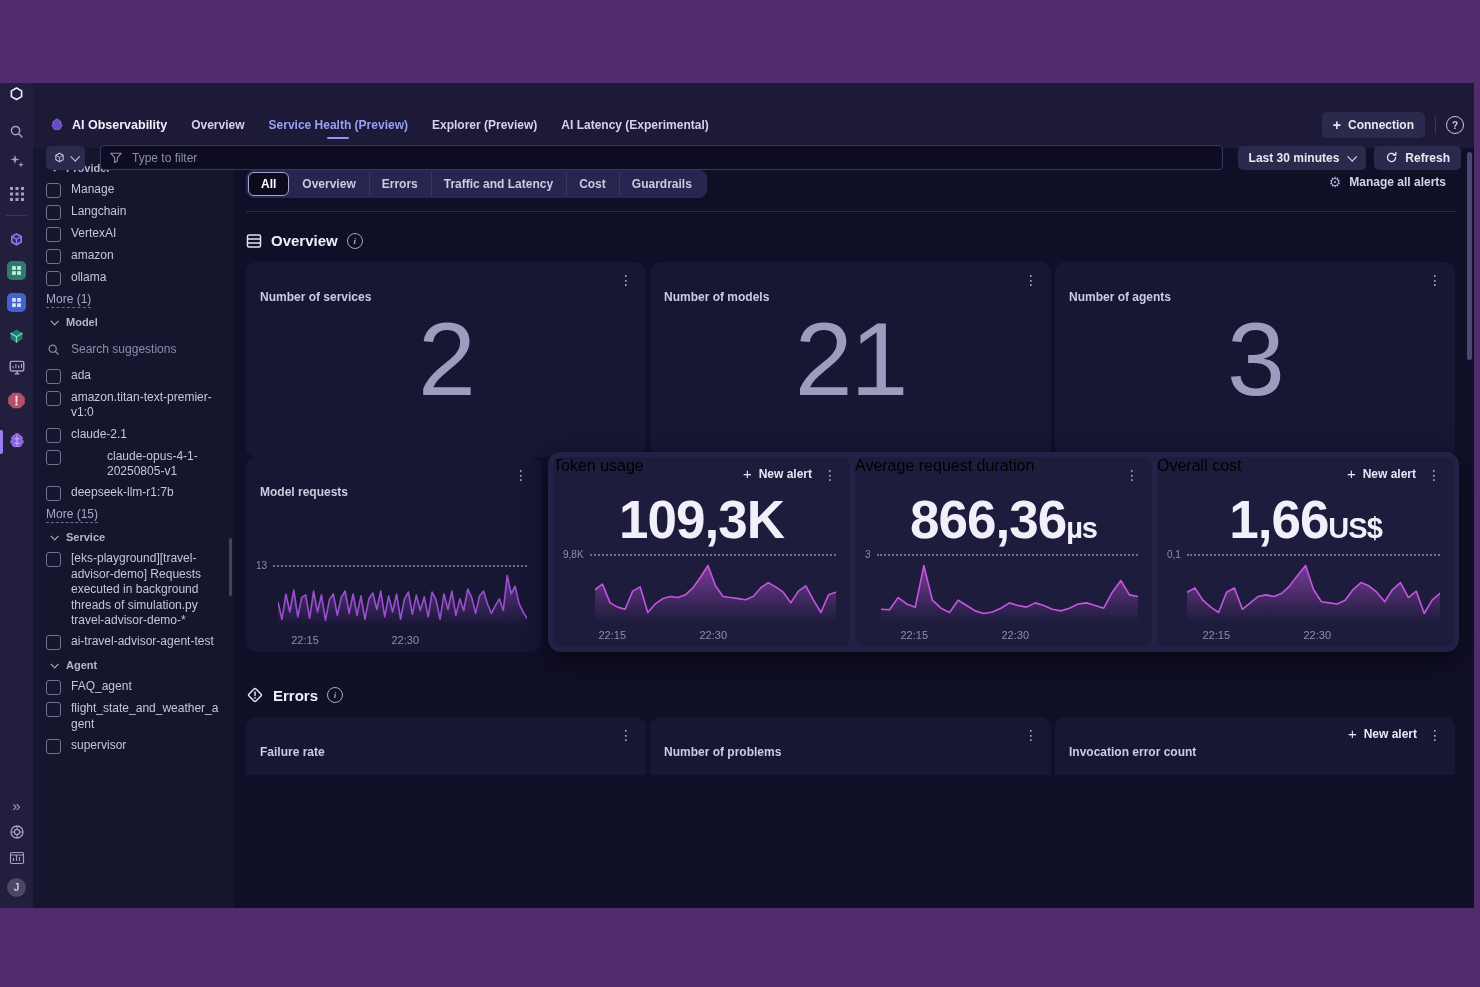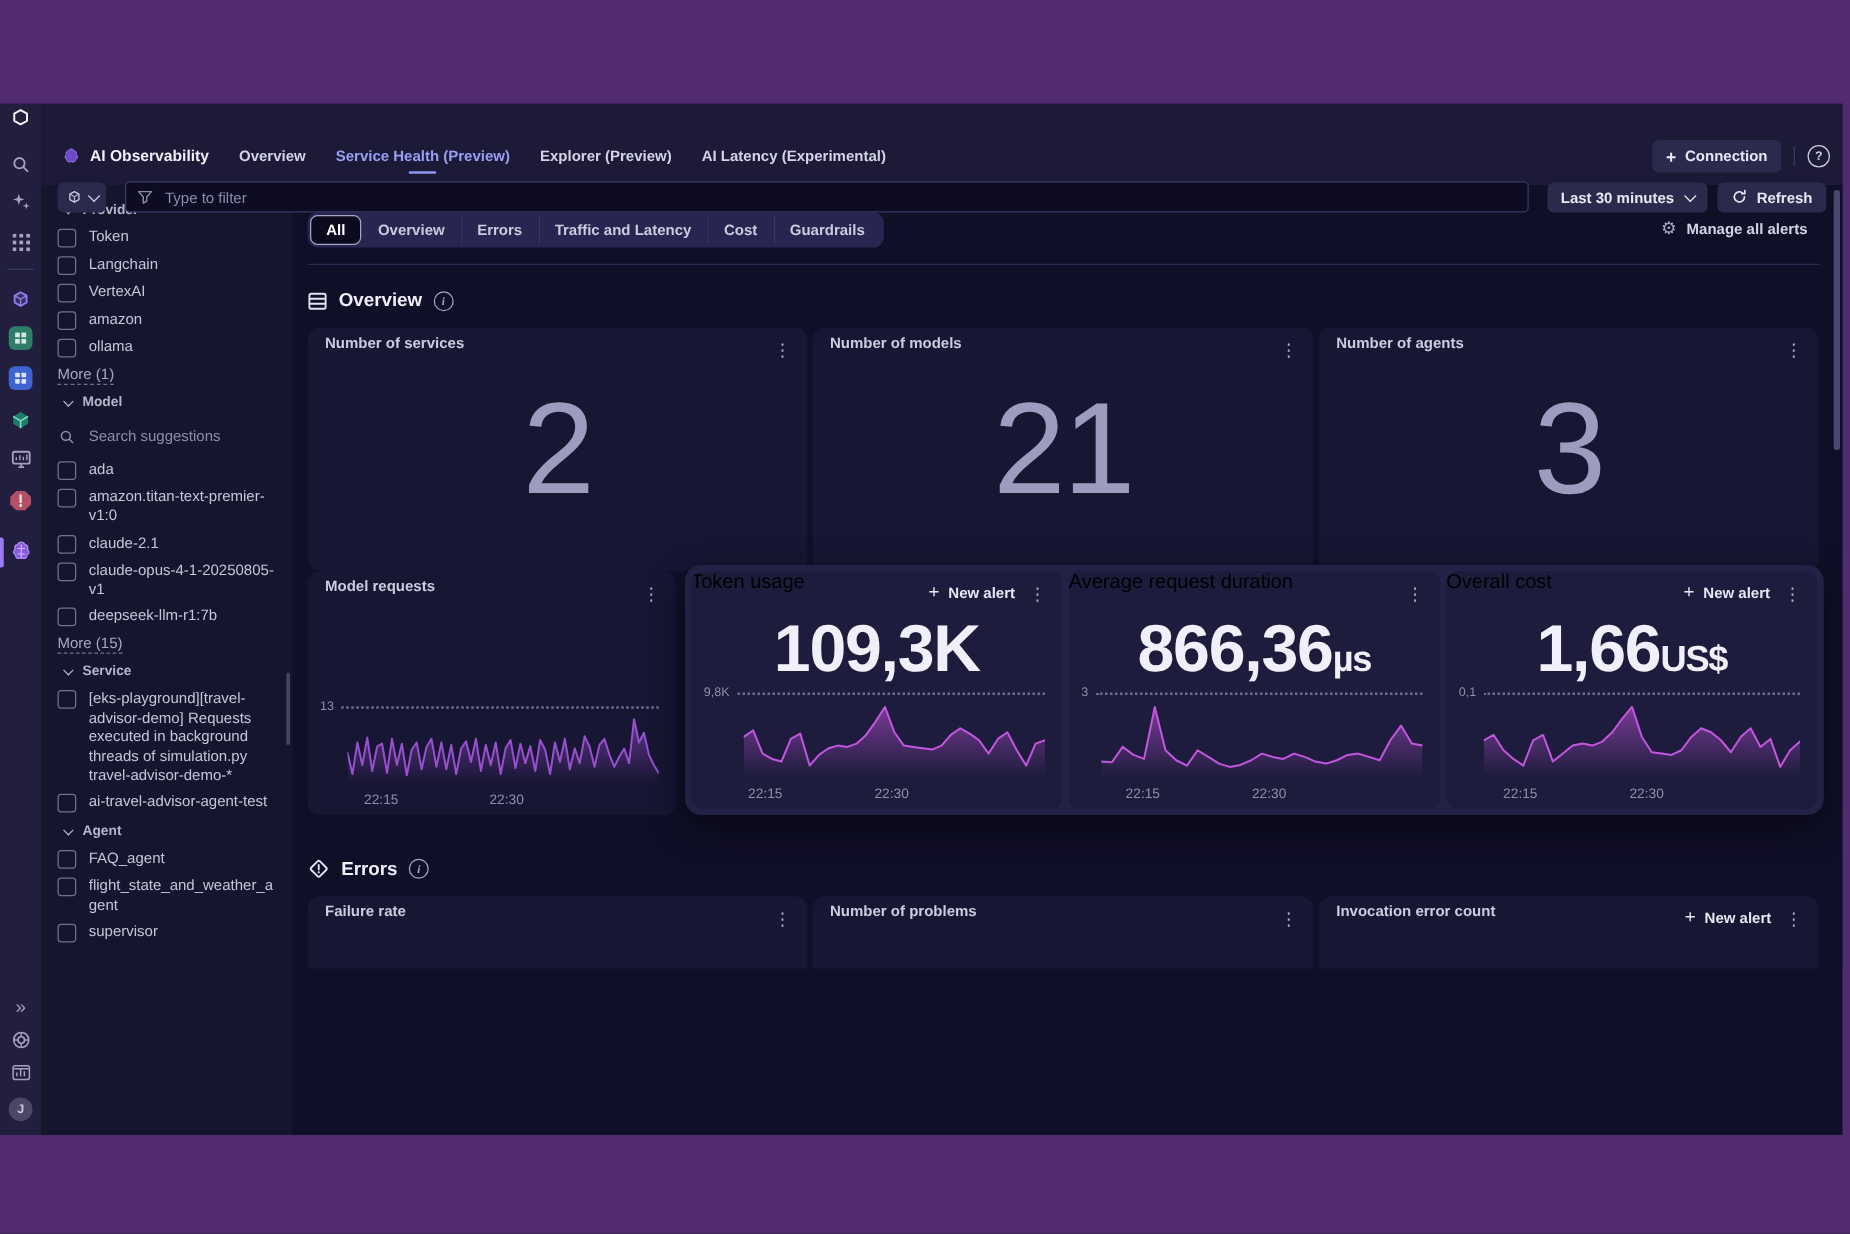--- a/index.html
+++ b/index.html
@@ -51,21 +51,21 @@
   .chip{font-size:12px;font-weight:600;color:#cbcade;padding:4px 12px;border-radius:6px;display:flex;align-items:center;cursor:pointer;border:1px solid transparent;}
   .chip.active{background:#0c0b1e;border-color:#a5a4c4;color:#ffffff;}
   .chip+.chip{border-left:1px solid #3b395e;border-top-left-radius:0;border-bottom-left-radius:0;}
   .chip.active+.chip{border-left-color:transparent;}
   .manage{position:absolute;right:28px;top:26px;display:flex;align-items:center;gap:8px;color:#d4d3e6;font-size:12px;font-weight:600;cursor:pointer;}
   .hr{position:absolute;left:12px;right:18px;top:63px;border-top:1px solid #2b2950;}
   .sec-h{position:absolute;left:12px;display:flex;align-items:center;gap:9px;color:#f0effa;}
   .sec-h .st{font-size:15px;font-weight:700;}
   .info{width:14px;height:14px;border:1.3px solid #a8a7c3;border-radius:50%;color:#a8a7c3;font-size:9px;font-style:italic;font-weight:700;display:flex;align-items:center;justify-content:center;font-family:"Liberation Serif",serif;}
   .card{position:absolute;background:#171633;border-radius:10px;overflow:hidden;}
-  .card .ct{position:absolute;top:5px;left:14px;font-size:12px;font-weight:600;color:#cdccdf;}
+  .card .ct{position:absolute;top:28px;left:14px;font-size:12px;font-weight:600;color:#cdccdf;}
   .kebab{position:absolute;top:9px;right:11px;color:#b3b2c9;font-size:14px;cursor:pointer;line-height:1;padding:2px;}
   .newalert{position:absolute;top:9px;right:38px;display:flex;align-items:center;gap:7px;color:#e8e7f4;font-size:12px;font-weight:600;cursor:pointer;}
   .newalert .plus{font-size:15px;font-weight:400;line-height:1;}
   .bigval{position:absolute;left:0;right:0;top:0;bottom:0;display:flex;align-items:center;justify-content:center;color:#9d9cbe;font-size:104px;font-weight:500;letter-spacing:-2px;}
   .bigval .unit{font-size:50px;font-weight:600;margin-top:34px;letter-spacing:0;}
   .mval{position:absolute;left:0;right:0;top:32px;text-align:center;color:#f1f0fa;font-size:53px;font-weight:600;letter-spacing:-1px;}
   .mval .unit{font-size:29px;font-weight:600;}
   .mval.gray{color:#a3a2c2;top:26px;}
   .chart-wrap{position:absolute;left:10px;right:14px;bottom:6px;height:92px;}
   .thresh{position:absolute;top:0;left:0;right:0;display:flex;align-items:center;gap:6px;}
@@ -247,21 +247,21 @@
     </div>
   </header>
 
   <aside class="filters">
     <div class="fgroup-h">
         <span class="chev"></span>
         <span>Provider</span>
       </div>
     <label class="fitem">
         <span class="cb"></span>
-        <span class="flabel">Token</span>
+        <span class="flabel">Manage</span>
       </label>
     <label class="fitem">
         <span class="cb"></span>
         <span class="flabel">Langchain</span>
       </label>
     <label class="fitem">
         <span class="cb"></span>
         <span class="flabel">VertexAI</span>
       </label>
     <label class="fitem">
@@ -292,21 +292,21 @@
     <label class="fitem">
         <span class="cb"></span>
         <span class="flabel" style="width:150px;">amazon.titan-text-premier-v1:0</span>
       </label>
     <label class="fitem">
         <span class="cb"></span>
         <span class="flabel">claude-2.1</span>
       </label>
     <label class="fitem">
         <span class="cb"></span>
-        <span class="flabel" style="width:150px;">claude-opus-4-1-20250805-v1</span>
+        <span class="flabel" style="width:150px;margin-left:36px;">claude-opus-4-1-20250805-v1</span>
       </label>
     <label class="fitem">
         <span class="cb"></span>
         <span class="flabel">deepseek-llm-r1:7b</span>
       </label>
     <span class="more-link">More (15)</span>
 
     <div class="fgroup-h">
         <span class="chev"></span>
         <span>Service</span>

